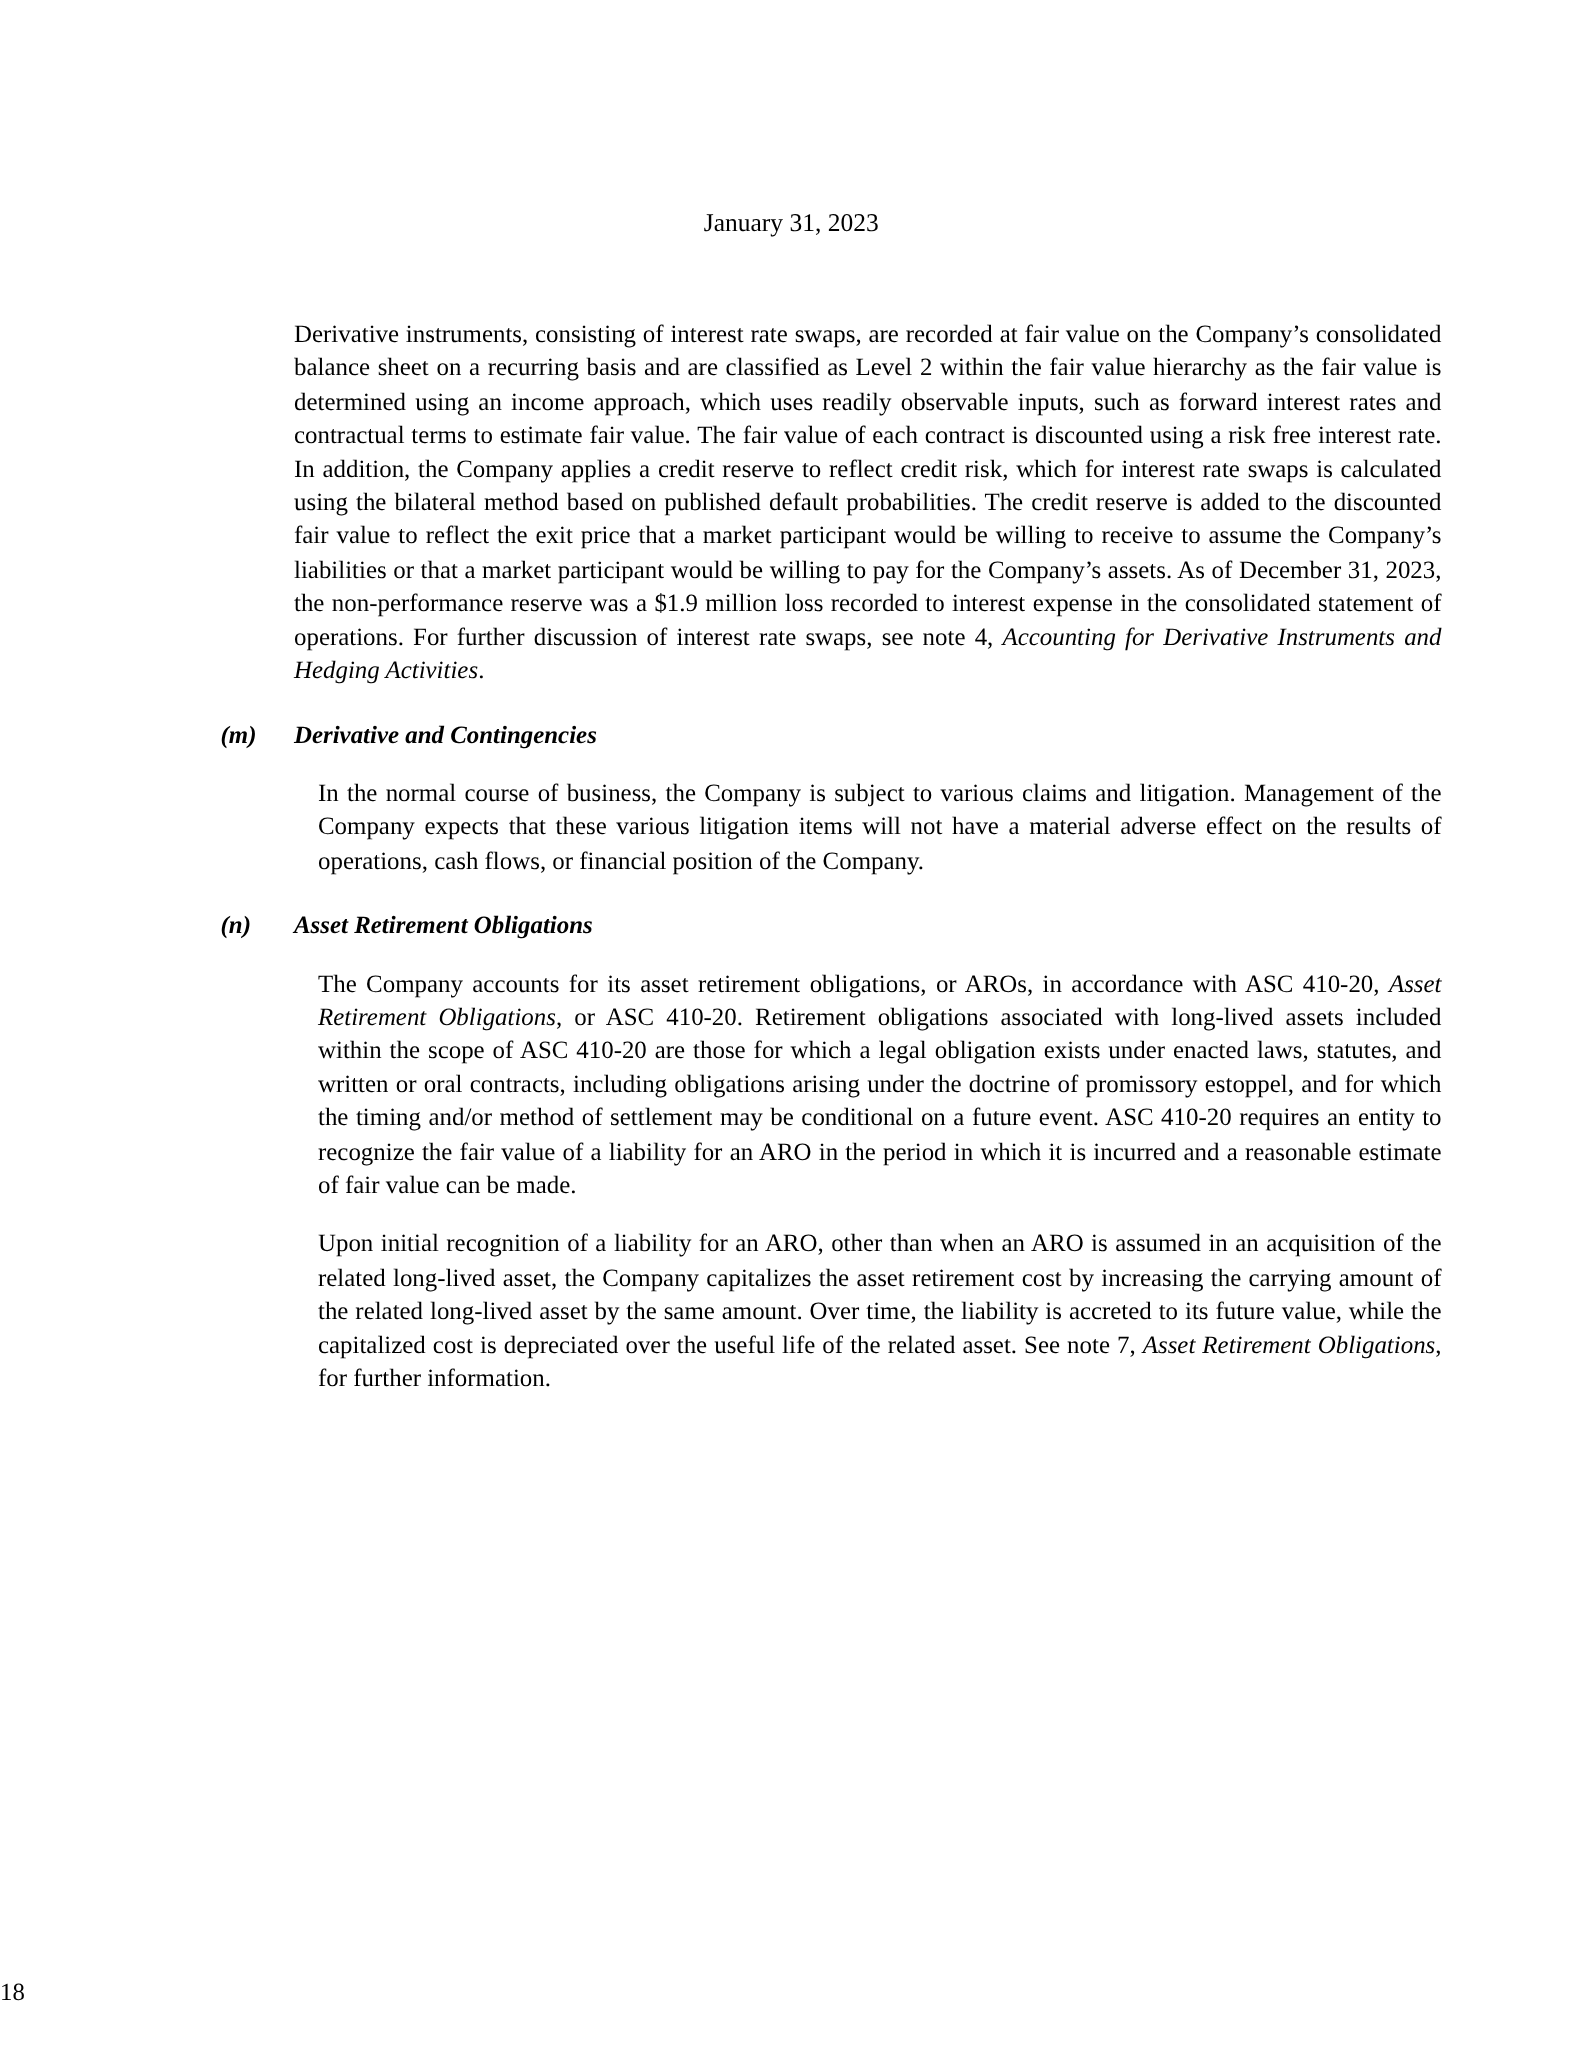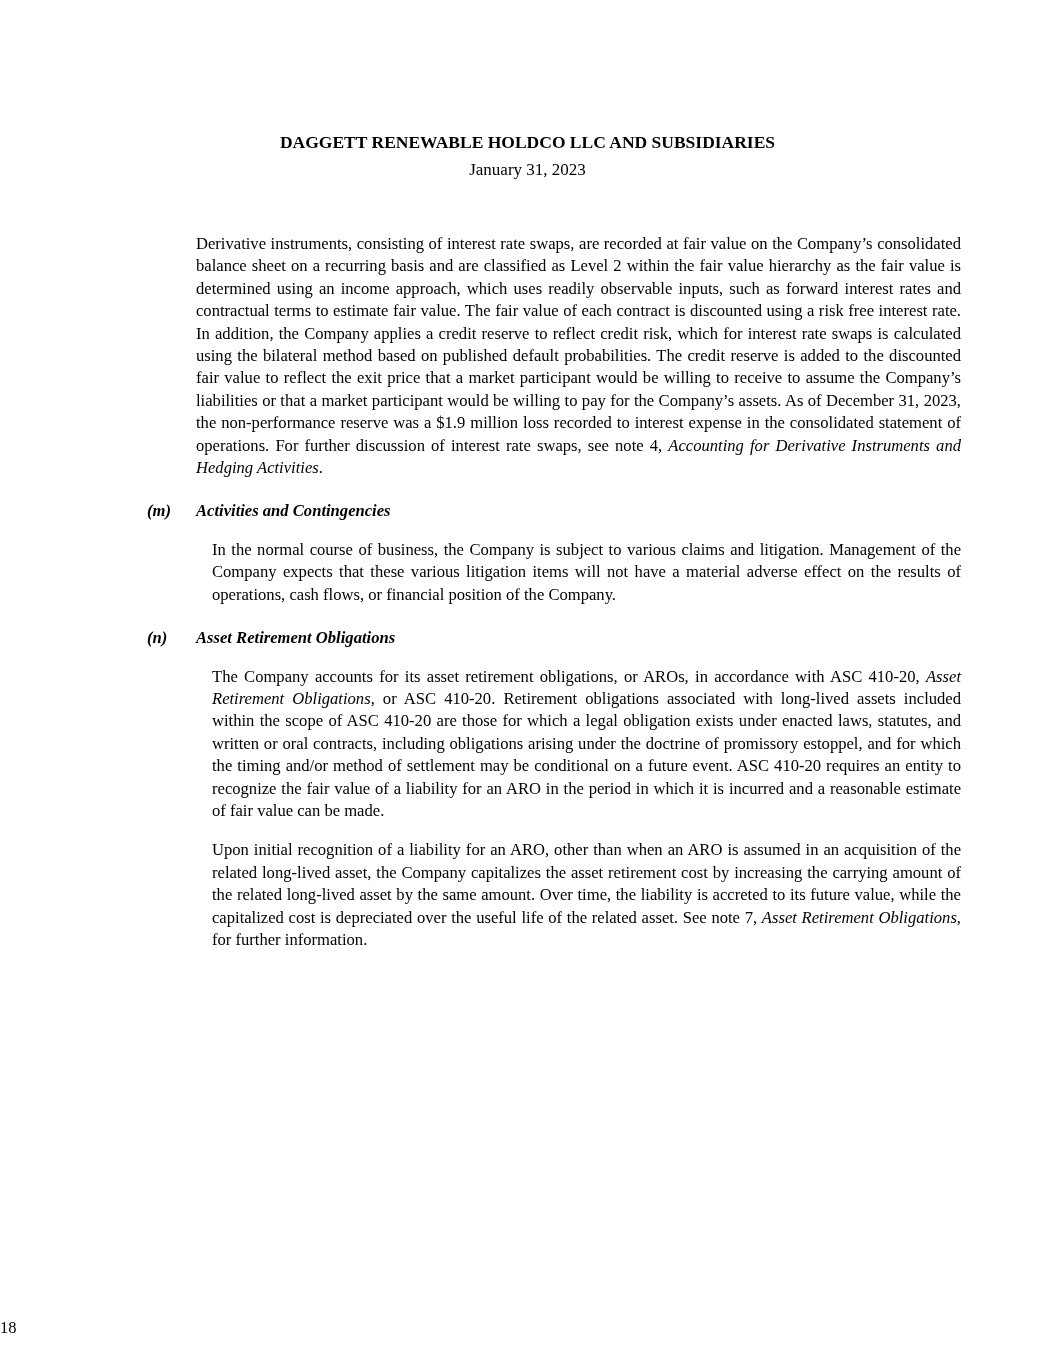--- a/index.html
+++ b/index.html
@@ -53,31 +53,30 @@
     width: 100%;
     font-size: 16.5px;
   }
 </style>
 </head>
 <body>
 
 <div class="page">
 
   <header class="doc-header">
-    <div class="doc-title">DAGGETT RENEWABLE HOLDCO LLC AND SUBSIDIARIES</div>
     <div class="doc-date">January 31, 2023</div>
   </header>
 
   <main class="content">
 
     <p class="para"><span>Derivative instruments, consisting of interest rate swaps, are recorded at fair value on the Company’s consolidated balance sheet on a recurring basis and are classified as Level 2 within the fair value hierarchy as the fair value is determined using an income approach, which uses readily observable inputs, such as forward interest rates and contractual terms to estimate fair value. The fair value of each contract is discounted using a risk free interest rate. In addition, the Company applies a credit reserve to reflect credit risk, which for interest rate swaps is calculated using the bilateral method based on published default probabilities. The credit reserve is added to the discounted fair value to reflect the exit price that a market participant would be willing to receive to assume the Company’s liabilities or that a market participant would be willing to pay for the Company’s assets. As of December 31, 2023, the non-performance reserve was a $1.9 million loss recorded to interest expense in the consolidated statement of operations. For further discussion of interest rate swaps, see note 4, </span><i>Accounting for Derivative Instruments and Hedging Activities</i><span>.</span></p>
 
     <section class="section">
       <span class="section-label">(m)</span>
-      <h2 class="section-heading">Activities and Contingencies</h2>
+      <h2 class="section-heading">Derivative and Contingencies</h2>
       <p class="para"><span>In the normal course of business, the Company is subject to various claims and litigation. Management of the Company expects that these various litigation items will not have a material adverse effect on the results of operations, cash flows, or financial position of the Company.</span></p>
     </section>
 
     <section class="section">
       <span class="section-label">(n)</span>
       <h2 class="section-heading">Asset Retirement Obligations</h2>
       <p class="para"><span>The Company accounts for its asset retirement obligations, or AROs, in accordance with ASC 410-20, </span><i>Asset Retirement Obligations</i><span>, or ASC 410-20. Retirement obligations associated with long-lived assets included within the scope of ASC 410-20 are those for which a legal obligation exists under enacted laws, statutes, and written or oral contracts, including obligations arising under the doctrine of promissory estoppel, and for which the timing and/or method of settlement may be conditional on a future event. ASC 410-20 requires an entity to recognize the fair value of a liability for an ARO in the period in which it is incurred and a reasonable estimate of fair value can be made.</span></p>
       <p class="para"><span>Upon initial recognition of a liability for an ARO, other than when an ARO is assumed in an acquisition of the related long-lived asset, the Company capitalizes the asset retirement cost by increasing the carrying amount of the related long-lived asset by the same amount. Over time, the liability is accreted to its future value, while the capitalized cost is depreciated over the useful life of the related asset. See note 7, </span><i>Asset Retirement Obligations</i><span>, for further information.</span></p>
     </section>
 

